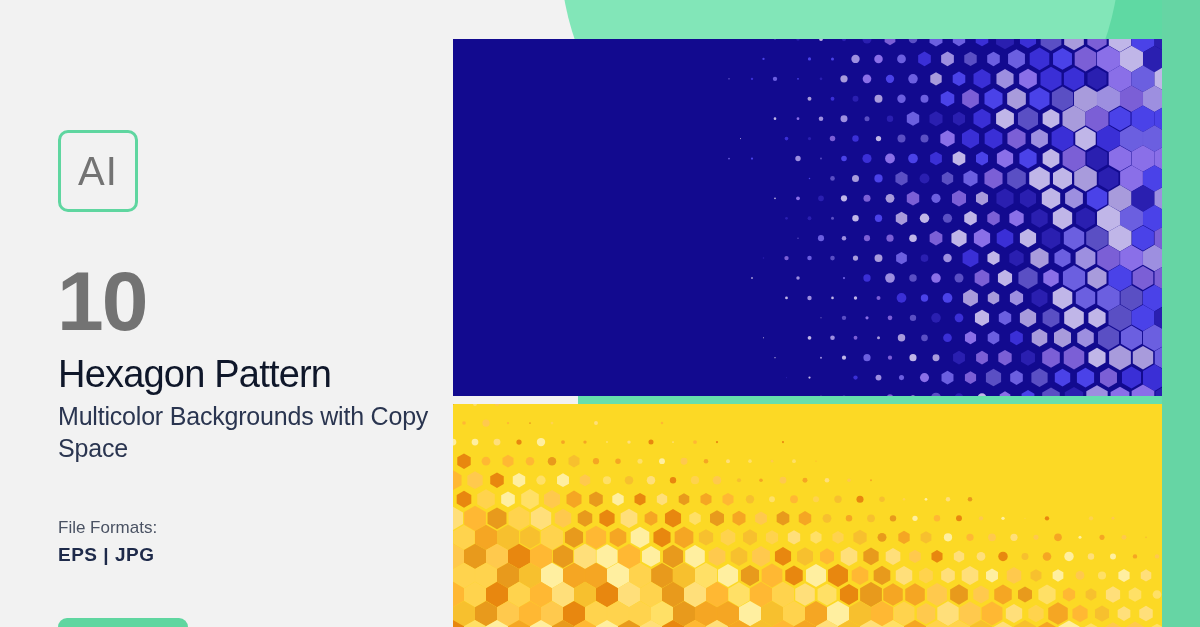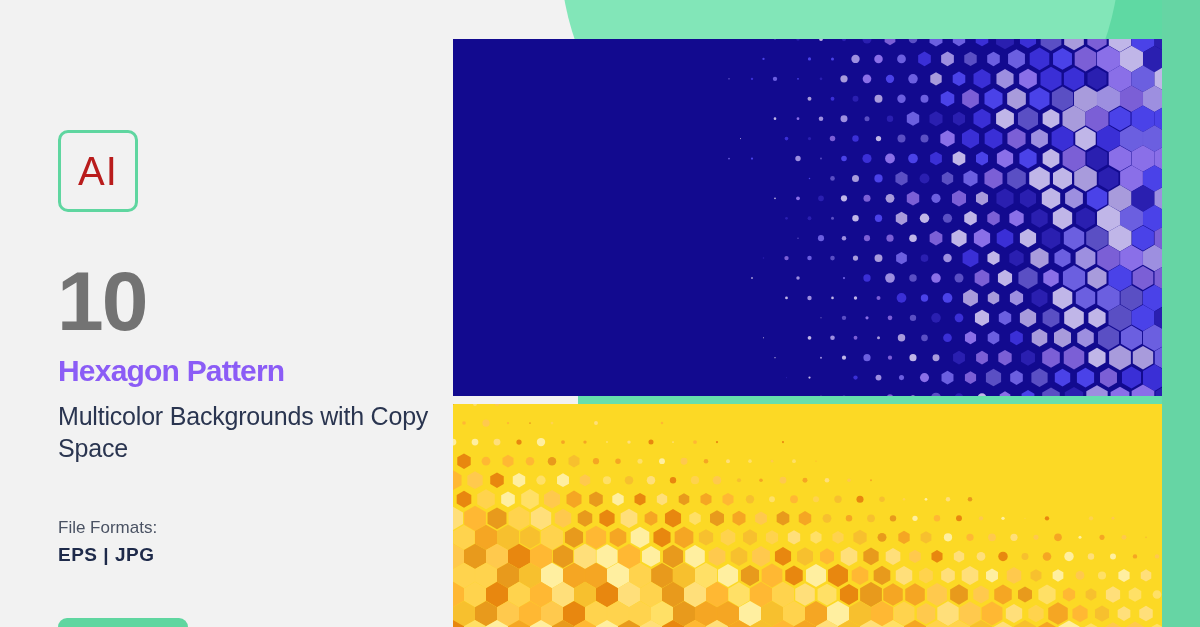--- a/index.html
+++ b/index.html
@@ -20,32 +20,32 @@
 
   
   #left-col{position:absolute;left:0;top:0;width:453px;height:627px;background:#F2F2F2;}
 
   #ai-badge{
     position:absolute;left:58px;top:130px;width:74px;height:76px;
     border:3px solid #5FD6A0;border-radius:10px;
     display:flex;align-items:center;justify-content:center;
   }
   #ai-badge .ai-text{
-    color:#b91c1c;font-size:40px;font-weight:400;letter-spacing:1px;
+    color:#737373;font-size:40px;font-weight:400;letter-spacing:1px;
     font-family:"Liberation Sans", sans-serif;line-height:1;
   }
 
   #count{
     position:absolute;left:57px;top:259px;
     font-size:84px;font-weight:bold;color:#737373;
     letter-spacing:-2px;line-height:1;
   }
   #title{
     position:absolute;left:58px;top:355px;
-    font-size:30px;font-weight:bold;color:#8b5cf6;
+    font-size:38px;font-weight:normal;color:#0f172a;
     letter-spacing:-0.8px;line-height:1.05;white-space:nowrap;
   }
   #subtitle{
     position:absolute;left:58px;top:400px;width:380px;
     font-size:25px;font-weight:500;color:#2A3550;
     line-height:1.28;letter-spacing:-0.2px;
   }
 
   #formats{position:absolute;left:58px;top:515px;}
   #formats-label{

